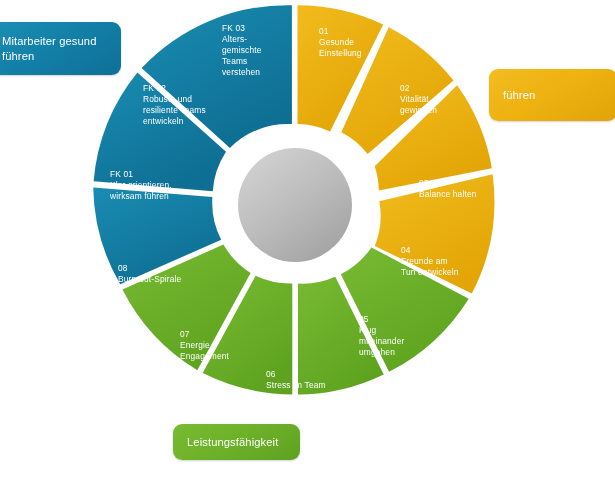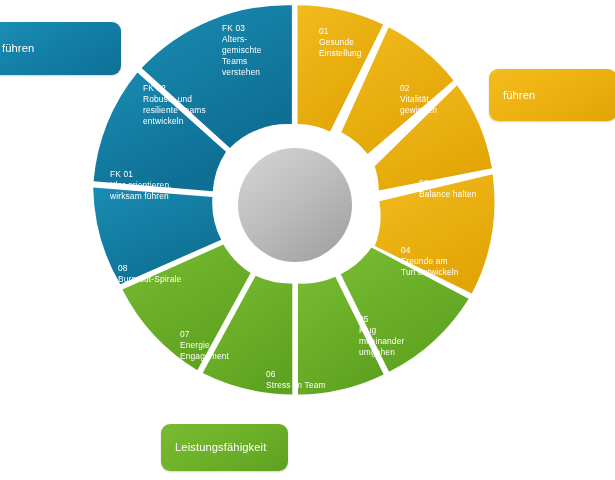--- a/index.html
+++ b/index.html
@@ -55,24 +55,24 @@
   }
   #callout-yellow {
     left: 489px;
     top: 69px;
     width: 128px;
     height: 52px;
     background: linear-gradient(150deg,#f3bc20 0%, #eeb211 45%, #e0a408 100%);
     box-shadow: 0 1px 2px rgba(0,0,0,0.18);
   }
   #callout-green {
-    left: 161px;
+    left: 173px;
     top: 424px;
     width: 127px;
-    height: 47px;
+    height: 36px;
     background: linear-gradient(150deg,#79bb33 0%, #6eb22a 45%, #5ea120 100%);
     box-shadow: 0 1px 2px rgba(0,0,0,0.18);
   }
 </style>
 </head>
 <body>
 
 <div id="stage">
 
   <svg class="wheel" viewBox="0 0 615 480">
@@ -163,20 +163,21 @@
       <text class="seg-label" x="222" y="42">Alters-</text>
       <text class="seg-label" x="222" y="53">gemischte</text>
       <text class="seg-label" x="222" y="64">Teams</text>
       <text class="seg-label" x="222" y="75">verstehen</text>
 
     </g>
   </svg>
 
   <div class="callout" id="callout-blue">
     <div>
+      <span>Mitarbeiter gesund</span>
       <span>führen</span>
     </div>
   </div>
 
   <div class="callout" id="callout-yellow">
     <div>
       <span>führen</span>
     </div>
   </div>
 

